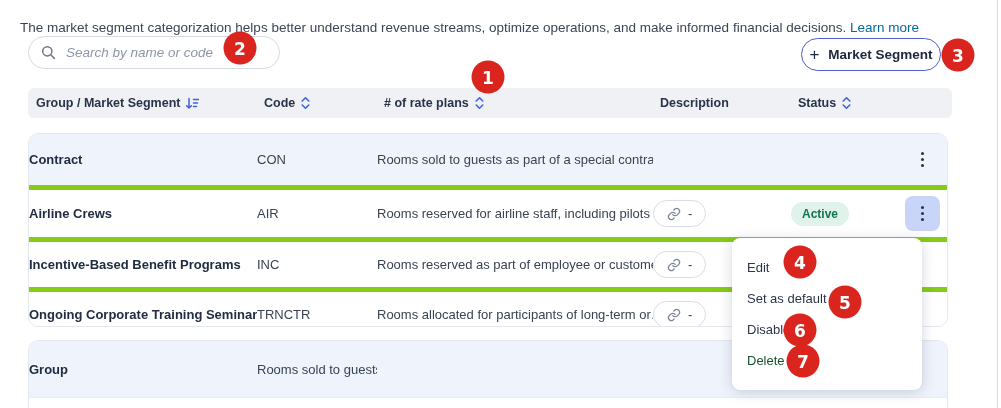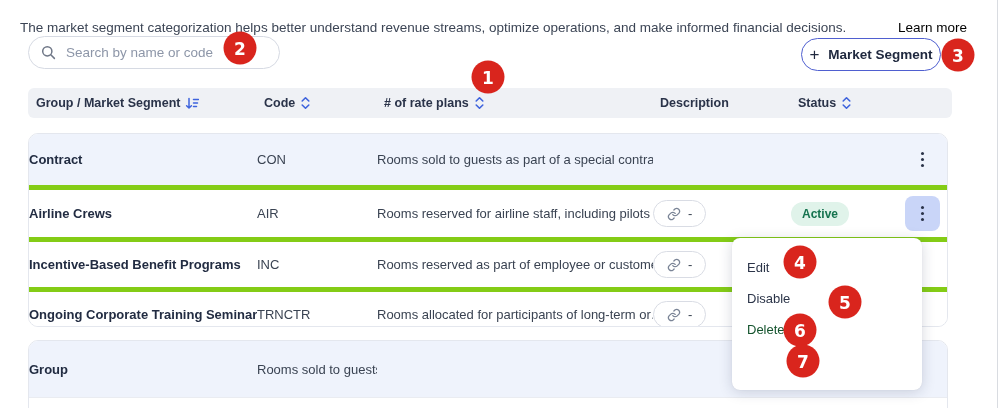--- a/index.html
+++ b/index.html
@@ -2,25 +2,25 @@
 <html><head>
 <meta charset="utf-8">
 <style>
   html,body{margin:0;padding:0;}
   body{
     width:1001px;height:408px;position:relative;overflow:hidden;
     background:#ffffff;font-family:"Liberation Sans",sans-serif;color:#3a4352;
   }
   
   .intro{position:absolute;left:20px;top:5px;font-size:13.5px;line-height:18px;color:#3c4555;white-space:nowrap;}
-  .intro a{color:#000000;text-decoration:none;cursor:pointer;margin-left:48px;}
+  .intro a{color:#0369a1;text-decoration:none;cursor:pointer;}
   
   .search{position:absolute;left:28px;top:36px;width:252px;height:33px;border:1px solid #d6dae3;
     border-radius:17px;display:flex;align-items:center;padding:0 12px;gap:8px;box-sizing:border-box;background:#fff;}
-  .search input{border:none;outline:none;flex:1;font-size:13.5px;color:#8b5cf6;font-family:inherit;background:transparent;min-width:0;}
+  .search input{border:none;outline:none;flex:1;font-size:13.5px;color:#8b5cf6;font-family:inherit;background:transparent;min-width:0;font-style:italic;}
   .search input::placeholder{color:#8d96a8;}
   
   .add-btn{position:absolute;left:801px;top:38px;width:140px;height:33px;border:1.5px solid #4f5fd0;border-radius:18px;
     background:#fff;font-family:inherit;font-size:13.5px;font-weight:bold;color:#20293f;
     display:flex;align-items:center;justify-content:center;gap:9px;cursor:pointer;box-sizing:border-box;}
   .add-btn .plus{font-size:17px;font-weight:normal;line-height:1;margin-top:-1px;}
   
   .thead{position:absolute;left:28px;top:88px;width:924px;height:30px;background:#eff1f5;border-radius:6px;
     display:grid;grid-template-columns:228px 120px 276px 138px 88px 1fr;align-items:center;
     font-size:12.5px;font-weight:bold;color:#2a3349;}
@@ -231,20 +231,21 @@
     </div>
     <div class="cell" style="padding-left:0;">
       
     </div>
   </div>
     <div class="filler"></div>
   </div>
 
 <div class="menu" id="ctx-menu">
     <div class="menu-item">Edit</div>
+    <div class="menu-item">Set as default</div>
     <div class="menu-item">Disable</div>
     <div class="menu-item danger">Delete</div>
   </div>
 
 <div class="vline"></div>
 
 <div class="annot" style="left: 488px; top: 77px;">1</div>
 <div class="annot" style="left: 240px; top: 48px;">2</div>
 <div class="annot" style="left: 958px; top: 55px;">3</div>
 <div class="annot" style="left: 800px; top: 262px;">4</div>

